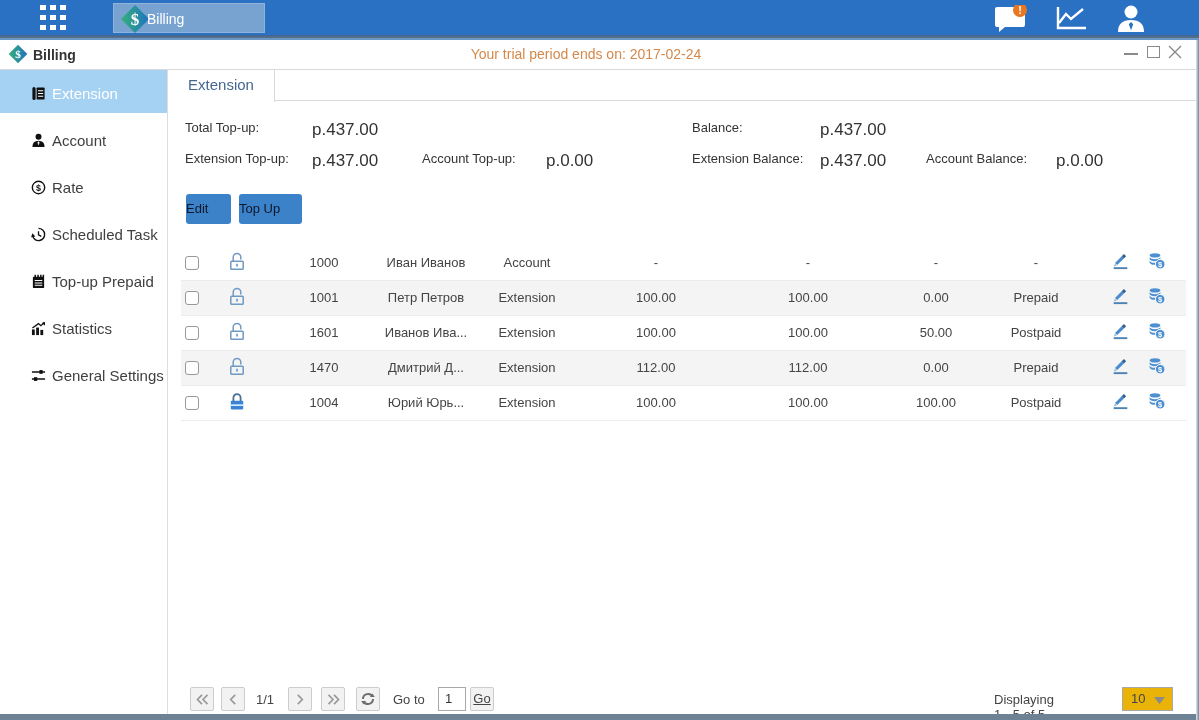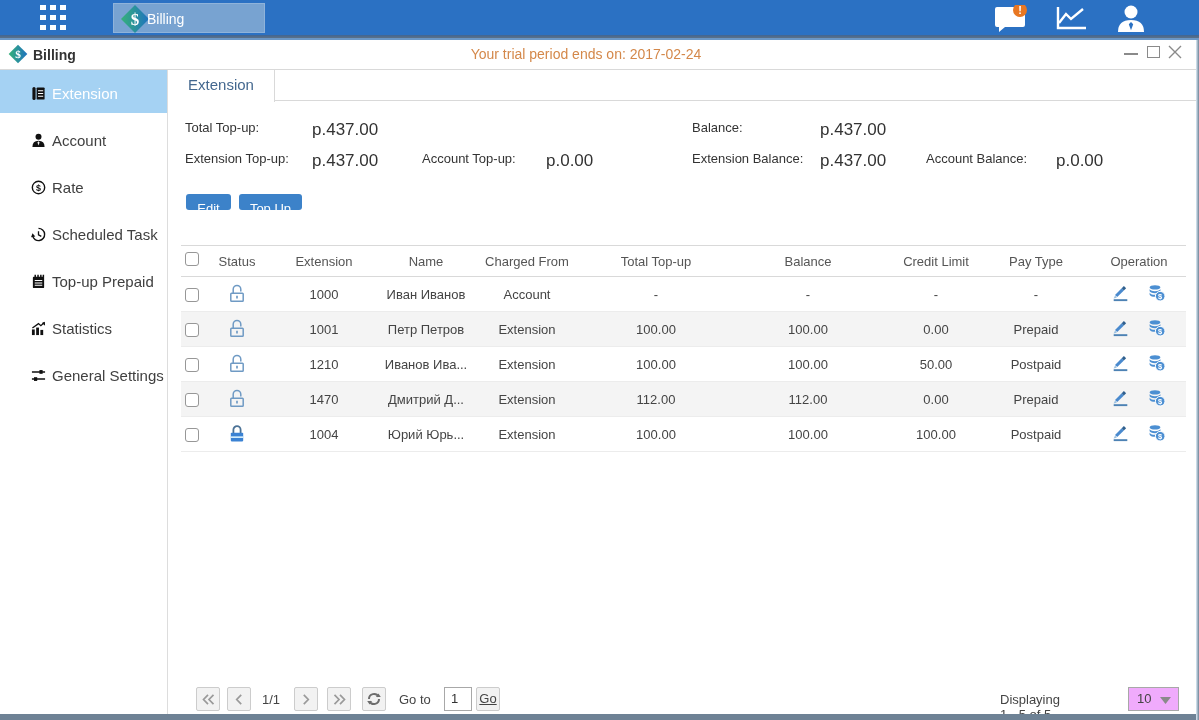--- a/index.html
+++ b/index.html
@@ -25,44 +25,44 @@
 .sitem .ic { position:absolute; left:31px; top:16px; }
 #sel { position:absolute; left:0; top:70px; width:167px; height:43px; background:#a5d2f3; }
 #selitem .txt { color:#fff; }
 #tabbar { position:absolute; left:168px; top:70px; width:1031px; height:31px;
   border-bottom:1px solid #d9d9d9; background:#fff; }
 #tab { position:absolute; left:168px; top:70px; width:107px; height:32px; background:#fff;
   border-right:1px solid #d9d9d9; color:#44688f; font-size:15px;
   text-align:center; line-height:30px; }
 .lbl1 { position:absolute; font-size:13px; font-weight:normal; color:#333; }
 .val1 { position:absolute; font-size:17px; color:#333; }
-.btn { position:absolute; top:194px; height:16px; background:#3c82c9; color:#ffffff;
-  font-size:13px; text-align:center; line-height:30px; border-radius:3px; }
+.btn { position:absolute; top:194px; height:30px; background:#3c82c9; color:#0f172a;
+  font-size:13px; line-height:30px; border-radius:3px; }
 table#tbl { position:absolute; left:181px; top:245px; width:1005px;
   border-collapse:collapse; table-layout:fixed; font-size:13px; color:#444; }
 #tbl th { height:31px; font-weight:normal; color:#555;
   border-top:1px solid #d9d9d9; border-bottom:1px solid #d9d9d9; }
 #tbl td { height:35px; text-align:center; border-bottom:1px solid #ececec; }
 #tbl tr.alt td { background:#f4f4f4; }
 #tbl td:last-child, #tbl th:last-child { padding-left:9px; }
 #tbl th .cb { margin-bottom:5px; }
 .cb { display:inline-block; width:14px; height:14px; border:1.5px solid #979797;
   border-radius:3px; background:#fff; vertical-align:middle; }
-#pgn { position:absolute; left:8px; top:686px; width:1012px; height:28px; font-size:13px; color:#444; }
+#pgn { position:absolute; left:2px; top:686px; width:1012px; height:28px; font-size:13px; color:#444; }
 .pbtn { position:absolute; top:1px; width:24px; height:24px; background:#f2f2f2;
   border:1px solid #ccc; border-radius:2px; color:#9b9b9b; text-align:center;
   line-height:21px; font-size:18px; }
 #gobtn { position:absolute; left:468px; top:1px; width:24px; height:24px;
   background:#f2f2f2; border:1px solid #ccc; border-radius:2px; color:#444;
   text-align:center; line-height:22px; font-size:13px;text-decoration:underline; }
 #goin { position:absolute; left:436px; top:1px; width:28px; height:24px;
   border:1px solid #a8a8a8; background:#fff; font-size:13px; color:#333;
   padding-left:6px; line-height:22px; }
 #psel { position:absolute; left:1120px; top:1px; width:51px; height:24px;
-  border:1px solid #a8a8a8; background:#f0abfc; font-size:13px; color:#444;
+  border:1px solid #a8a8a8; background:#eab308; font-size:13px; color:#444;
   line-height:22px; padding-left:8px; }
 #bstrip { position:absolute; left:0; top:714px; width:1199px; height:6px;
   background:#6e8295; }
 #redge { position:absolute; left:1196px; top:38px; width:3px; height:682px;
   background:linear-gradient(90deg,#dcedf8,#6e8295); }
 </style>
 </head>
 <body>
 <div id="topbar"></div>
 <div id="topstrip"></div>
@@ -224,32 +224,20 @@
       <col style="width:106px">
     <col style="width:98px">
       <col style="width:104px">
       <col style="width:154px">
     <col style="width:150px">
       <col style="width:106px">
       <col style="width:94px">
     <col style="width:103px">
   </colgroup>
   <tbody>
-      <tr>
-    <th><span class="cb"></span></th>
-        <th>Status</th>
-        <th>Extension</th>
-        <th>Name</th>
-    <th>Charged From</th>
-        <th>Total Top-up</th>
-        <th>Balance</th>
-        <th>Credit Limit</th>
-    <th>Pay Type</th>
-        <th>Operation</th>
-  </tr>
   <tr>
     <td><span class="cb"></span></td>
     <td><svg width="16" height="18" viewBox="0 0 16 18">
             <g fill="none" stroke="#6f9ac4" stroke-width="1.5">
               <rect x="1.8" y="9.2" width="12.4" height="8" rx="0.8"></rect>
               <path d="M4.2 9.2 V5.2 a3.8 3.8 0 0 1 7.6 0 V7.6"></path>
               <path d="M8 11.8 v2.6" stroke-width="1.7"></path>
             </g>
           </svg></td>
     <td>1000</td>
@@ -309,21 +297,21 @@
   </tr>
   <tr>
     <td><span class="cb"></span></td>
     <td><svg width="16" height="18" viewBox="0 0 16 18">
             <g fill="none" stroke="#6f9ac4" stroke-width="1.5">
               <rect x="1.8" y="9.2" width="12.4" height="8" rx="0.8"></rect>
               <path d="M4.2 9.2 V5.2 a3.8 3.8 0 0 1 7.6 0 V7.6"></path>
               <path d="M8 11.8 v2.6" stroke-width="1.7"></path>
             </g>
           </svg></td>
-    <td>1210</td>
+    <td>1601</td>
         <td>Иванов Ива...</td>
         <td>Extension</td>
         <td>100.00</td>
         <td>100.00</td>
         <td>50.00</td>
         <td>Postpaid</td>
     <td><svg width="17" height="18" viewBox="0 0 17 18">
             <path d="M4.1 12 L10.8 5.3" stroke="#4a8ace" stroke-width="3.1"></path>
             <path d="M10.8 5.3 L13 3.1" stroke="#30608f" stroke-width="3.1"></path>
             <polygon points="1.6,14.5 4.8,13.7 3.2,11.3" fill="#9dc2e2"></polygon>

